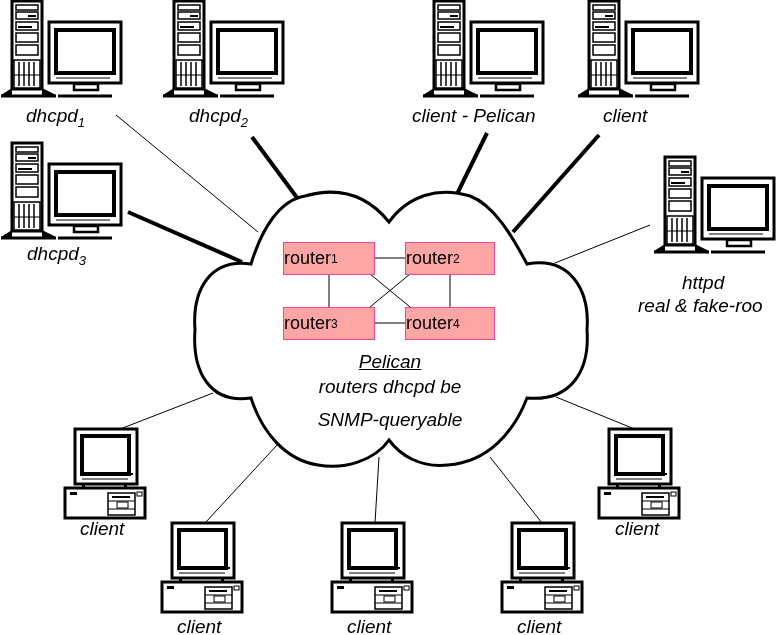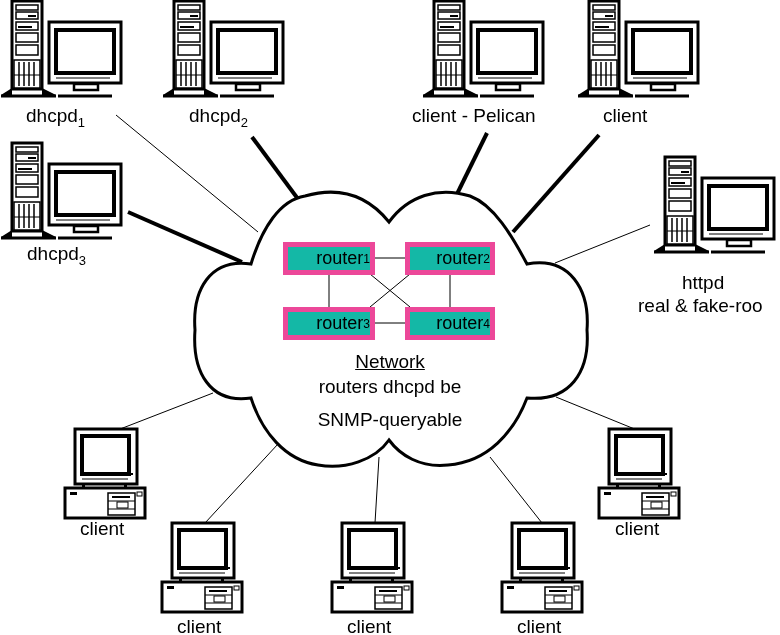--- a/index.html
+++ b/index.html
@@ -1,22 +1,22 @@
 <!DOCTYPE html>
 <html><head>
 <meta charset="utf-8">
 <style>
   html, body { margin: 0; padding: 0; background: #ffffff; }
   body { width: 780px; height: 635px; position: relative; overflow: hidden;
          font-family: "Liberation Sans", "DejaVu Sans", sans-serif; color: #000; }
   svg#diagram { position: absolute; left: 0; top: 0; }
-  .lbl { position: absolute; font-size: 19px; line-height: 20px; white-space: nowrap; text-align: center; }
+  .lbl { position: absolute; font-size: 19px; line-height: 20px; white-space: nowrap; text-align: center; font-style: italic; }
   .lbl sub { font-size: 13px; vertical-align: -5px; line-height: 0; }
-  .rbox { position: absolute; border: 5px solid #ec4899; background: #14b8a6; box-sizing: border-box;
-          font-size: 18px; display: flex; align-items: center; justify-content: flex-end; }
+  .rbox { position: absolute; border: 1px solid #ec4899; background: #fca5a5; box-sizing: border-box;
+          font-size: 18px; display: flex; align-items: center; justify-content: flex-start; }
   .rbox sub { font-size: 12px; vertical-align: -5px; line-height: 0; }
   .net-title { text-decoration: underline; }
 </style>
 </head>
 <body>
 
 <svg id="diagram" width="780" height="635" viewBox="0 0 780 635" xmlns="http://www.w3.org/2000/svg">
   <defs>
     <g id="server-icon">
 
@@ -130,21 +130,21 @@
   </div>
 <div class="rbox" style="left:283px; top:307px; width:92px; height:33px;">
     <span>router</span>
     <sub>3</sub>
   </div>
 <div class="rbox" style="left:405px; top:307px; width:90px; height:33px;">
     <span>router</span>
     <sub>4</sub>
   </div>
 
-<div class="lbl net-title" style="left:340px; top:352px; width:100px;">Network</div>
+<div class="lbl net-title" style="left:340px; top:352px; width:100px;">Pelican</div>
 <div class="lbl" style="left:300px; top:377px; width:180px;">routers dhcpd be</div>
 <div class="lbl" style="left:300px; top:410px; width:180px;">SNMP-queryable</div>
 
 <div class="lbl" style="left:80px; top:519px;">client</div>
 <div class="lbl" style="left:177px; top:617px;">client</div>
 <div class="lbl" style="left:347px; top:617px;">client</div>
 <div class="lbl" style="left:517px; top:617px;">client</div>
 <div class="lbl" style="left:615px; top:519px;">client</div>
 
 </body></html>

